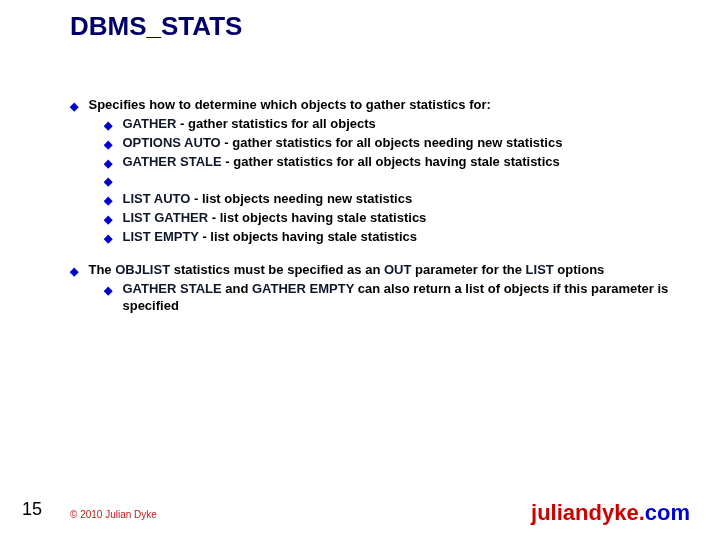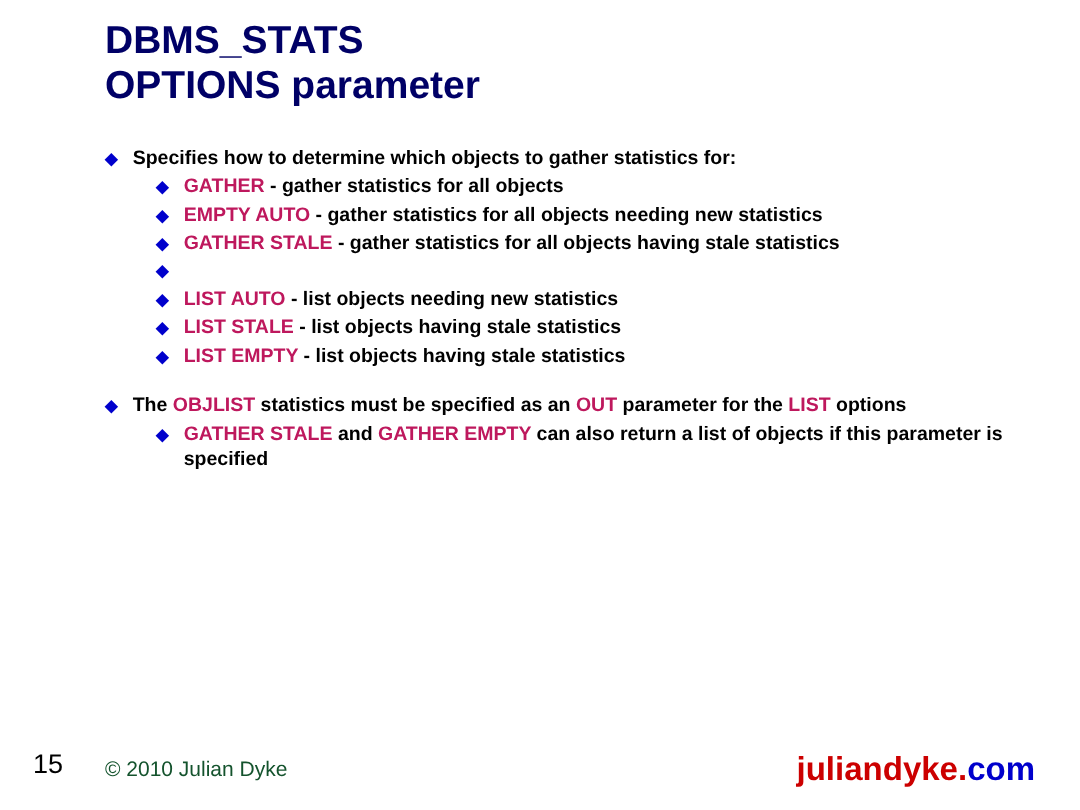--- a/index.html
+++ b/index.html
@@ -5,66 +5,65 @@
   * { margin: 0; padding: 0; box-sizing: border-box; }
   html, body { width: 720px; height: 540px; font-family: Arial, Helvetica, sans-serif; background: #fff; color: #000; }
   .slide { position: relative; width: 720px; height: 540px; }
   .title { position: absolute; top: 12px; left: 70px; font-size: 26px; font-weight: bold; color: #000066; line-height: 1.15; }
   .content { position: absolute; top: 96px; left: 70px; right: 30px; font-size: 13px; font-weight: bold; color: #000; }
   .row { display: flex; align-items: flex-start; margin-bottom: 1px; line-height: 1.35; }
   .bullet { color: #0000cc; font-size: 11px; margin-right: 10px; margin-top: 3px; flex-shrink: 0; }
   .ind1 { margin-left: 0; }
   .ind2 { margin-left: 34px; }
   .gap { height: 14px; }
-  .kw { color: #be185d; }
+  .kw { color: #0f172a; }
   .page-num { position: absolute; left: 22px; bottom: 20px; font-size: 18px; color: #000; }
-  .copyright { position: absolute; left: 70px; bottom: 20px; font-size: 14px; color: #14532d; }
+  .copyright { position: absolute; left: 70px; bottom: 20px; font-size: 10px; color: #b91c1c; }
   .site { position: absolute; right: 30px; bottom: 14px; font-size: 22px; font-weight: bold; margin-left: 28px; }
   .site .j1 { color: #cc0000; }
   .site .j2 { color: #0000cc; }
 </style>
 </head>
 <body>
 
 <div class="slide">
 
   <div class="title">
     <div>DBMS_STATS</div>
-    <div>OPTIONS parameter</div>
   </div>
 
   <div class="content">
 
     <div class="row ind1">
       <span class="bullet">◆</span>
       <span>Specifies how to determine which objects to gather statistics for:</span>
     </div>
 
     <div class="row ind2">
       <span class="bullet">◆</span>
       <span><span class="kw">GATHER</span><span> - gather statistics for all objects</span></span>
     </div>
     <div class="row ind2">
       <span class="bullet">◆</span>
-      <span><span class="kw">EMPTY AUTO</span><span> - gather statistics for all objects needing new statistics</span></span>
+      <span><span class="kw">OPTIONS AUTO</span><span> - gather statistics for all objects needing new statistics</span></span>
     </div>
     <div class="row ind2">
       <span class="bullet">◆</span>
       <span><span class="kw">GATHER STALE</span><span> - gather statistics for all objects having stale statistics</span></span>
     </div>
     <div class="row ind2">
       <span class="bullet">◆</span>
     </div>
     <div class="row ind2">
       <span class="bullet">◆</span>
       <span><span class="kw">LIST AUTO</span><span> - list objects needing new statistics</span></span>
     </div>
     <div class="row ind2">
       <span class="bullet">◆</span>
-      <span><span class="kw">LIST STALE</span><span> - list objects having stale statistics</span></span>
+      <span><span class="kw">LIST GATHER</span><span> - list objects having stale statistics</span></span>
     </div>
     <div class="row ind2">
       <span class="bullet">◆</span>
       <span><span class="kw">LIST EMPTY</span><span> - list objects having stale statistics</span></span>
     </div>
 
     <div class="gap"></div>
 
     <div class="row ind1">
       <span class="bullet">◆</span>

